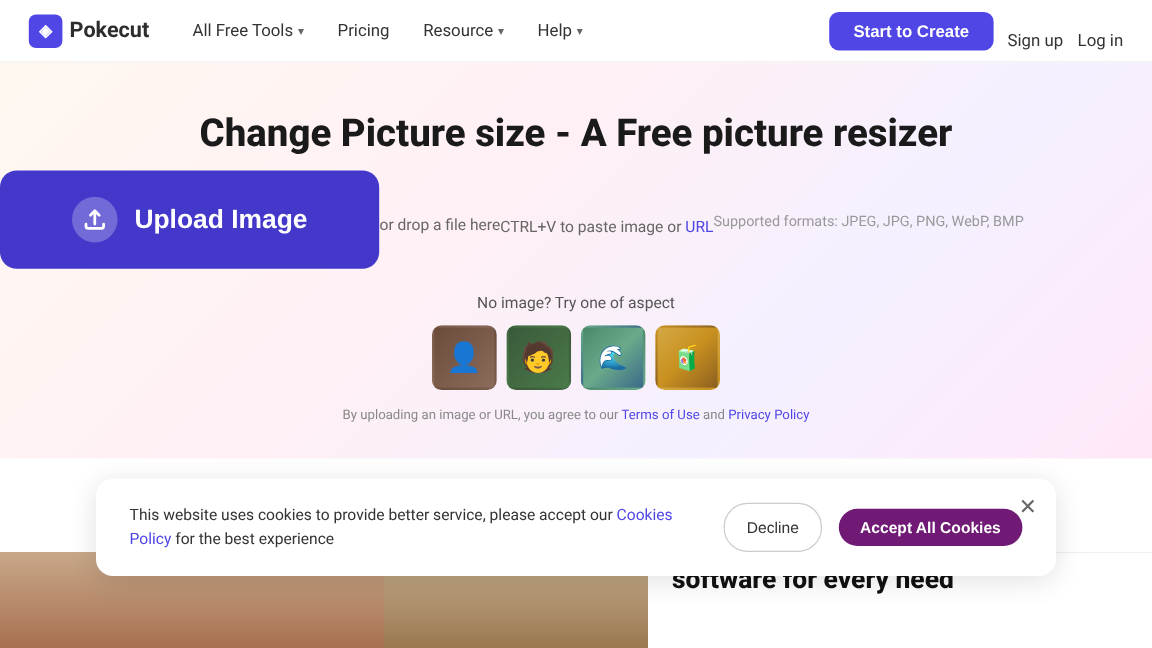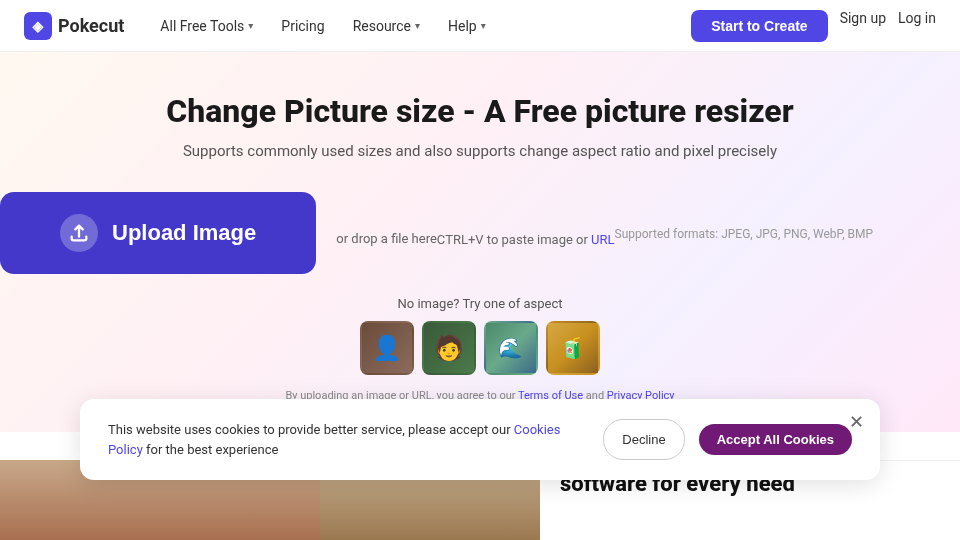--- a/index.html
+++ b/index.html
@@ -19,21 +19,21 @@
       display: flex; align-items: center; justify-content: center;
       color: #fff; font-size: 14px; font-weight: 900;
     }
     .nav-links { display: flex; align-items: center; gap: 4px; flex: 1; text-align: right; }
     .nav-item {
       display: flex; align-items: center; gap: 4px; padding: 6px 12px;
       font-size: 14px; color: #333; cursor: pointer; border-radius: 6px;
       white-space: nowrap;
     }
     .nav-item .chevron { font-size: 10px; color: #666; }
-    .nav-right { display: flex; align-items: flex-start; gap: 12px; padding-left: 32px; }
+    .nav-right { display: flex; align-items: flex-end; gap: 12px; padding-left: 32px; }
     .btn-start {
       background: #4f46e5; color: #fff; border: none; border-radius: 8px;
       padding: 8px 20px; font-size: 14px; font-weight: 600; cursor: pointer;
     }
     .nav-link { font-size: 14px; color: #333; cursor: pointer; }
 
     
     .hero {
       background: linear-gradient(135deg, #fff8f0 0%, #fff0f5 40%, #f5f0ff 70%, #ffe8f8 100%);
       padding: 40px 0 30px; text-align: center;
@@ -46,21 +46,21 @@
     .upload-btn {
       background: #4338ca; color: #fff; border: none; border-radius: 14px;
       padding: 22px 60px; font-size: 22px; font-weight: 700; cursor: pointer;
       display: flex; align-items: center; gap: 14px; margin-bottom: 14px;
       min-width: 280px; justify-content: center;
     }
     .upload-icon-circle {
       width: 38px; height: 38px; background: rgba(255,255,255,0.25); border-radius: 50%;
       display: flex; align-items: center; justify-content: center; font-size: 20px;
     }
-    .drop-text { font-size: 13px; color: #666; margin-bottom: 4px; margin-left: 20px; }
+    .drop-text { font-size: 13px; color: #666; margin-bottom: 4px; }
     .ctrl-text { font-size: 13px; color: #666; margin-bottom: 2px; }
     .url-link { color: #4f46e5; cursor: pointer; text-decoration: none; }
     .supported-text { font-size: 12px; color: #999; margin-top: 8px; margin-bottom: 20px; }
 
     
     .sample-section { text-align: center; margin-top: 8px; }
     .sample-label { font-size: 13px; color: #555; margin-bottom: 10px; }
     .sample-images { display: flex; gap: 8px; justify-content: center; }
     .sample-img {
       width: 54px; height: 54px; border-radius: 8px; background: #ddd;
@@ -148,21 +148,20 @@
   </div>
   <div class="nav-right">
     <button class="btn-start">Start to Create</button>
     <span class="nav-link">Sign up</span>
     <span class="nav-link">Log in</span>
   </div>
 </nav>
 
 <div class="hero">
   <h1>Change Picture size - A Free picture resizer</h1>
-  <p>Supports commonly used sizes and also supports change aspect ratio and pixel precisely</p>
 
   <div class="upload-section">
     <button class="upload-btn">
       <span class="upload-icon-circle">
         <svg width="22" height="22" viewBox="0 0 24 24" fill="none" xmlns="http://www.w3.org/2000/svg">
           <path d="M12 16V4M12 4L8 8M12 4L16 8" stroke="white" stroke-width="2.5" stroke-linecap="round" stroke-linejoin="round"></path>
           <path d="M4 16v2a2 2 0 002 2h12a2 2 0 002-2v-2" stroke="white" stroke-width="2.5" stroke-linecap="round"></path>
         </svg>
       </span>
       <span>Upload Image</span>

